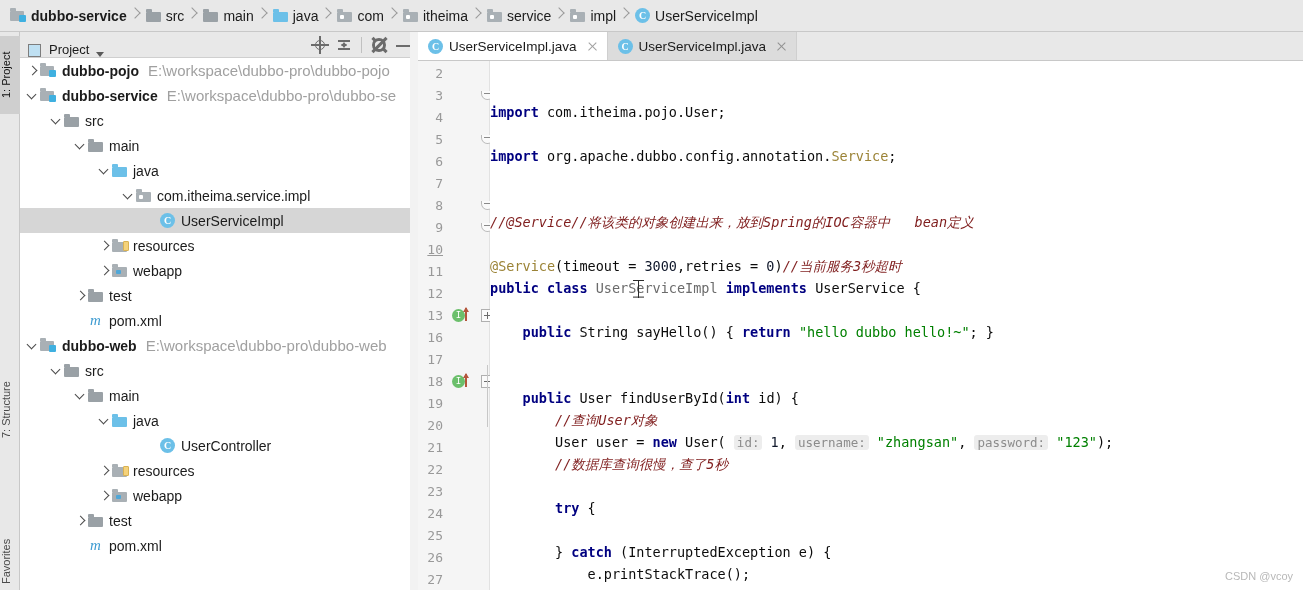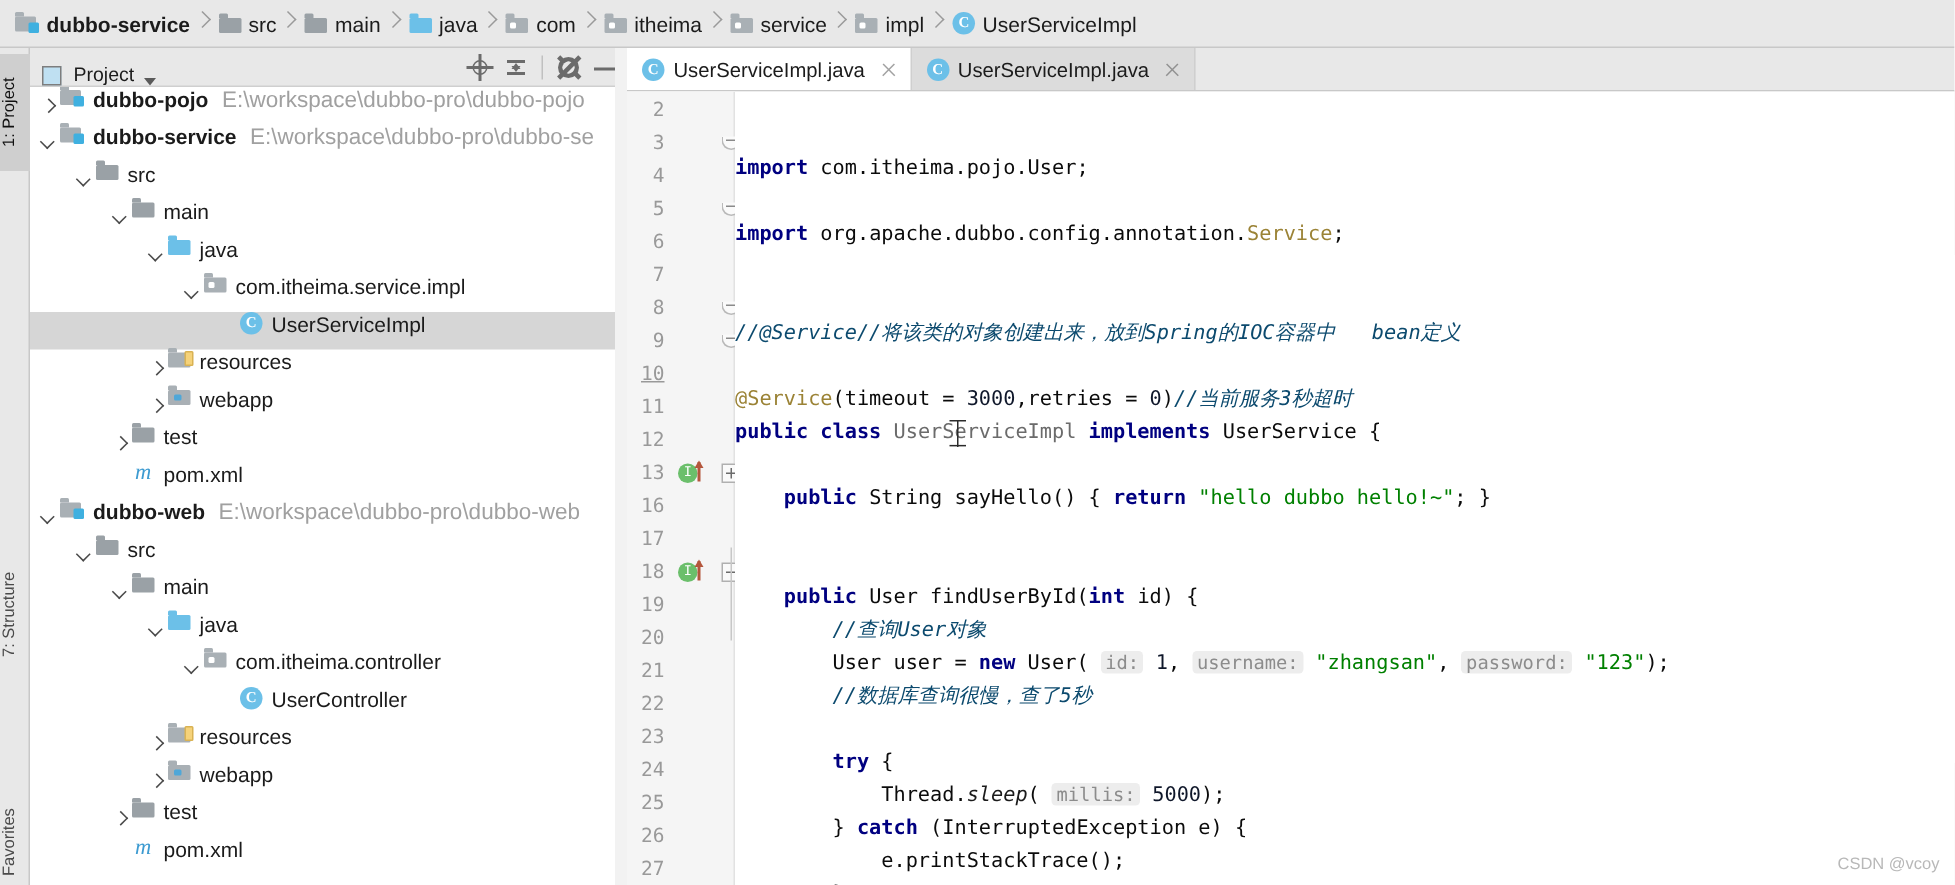--- a/index.html
+++ b/index.html
@@ -127,21 +127,21 @@
     content:"";position:absolute;left:9.5px;top:1px;width:3px;height:20px;background:#6b6b6b;
     box-shadow:0 0 0 0 #6b6b6b;transform:rotate(45deg);
   }
   .i-gear i{position:absolute;left:9.5px;top:1px;width:3px;height:20px;background:#6b6b6b;transform:rotate(-45deg);}
   .i-gear u{position:absolute;left:7px;top:7px;width:8px;height:8px;background:#e8e8e8;border-radius:50%;}
   .i-min i{position:absolute;left:4px;top:11px;width:14px;height:1.6px;background:#6b6b6b;}
 
   
   .tree{position:absolute;left:0;top:26px;width:398px;height:532px;overflow:hidden;background:#fff;}
   .trow{
-    position:relative;height:25px;display:flex;white-space:nowrap;
+    position:relative;height:25px;display:flex;align-items:center;white-space:nowrap;
     padding-left:4px;box-sizing:border-box;
   }
   .trow.sel{background:#d6d6d6;}
   .arrow{width:16px;height:25px;position:relative;flex:none;}
   .arrow.r::after{
     content:"";position:absolute;left:5px;top:9px;width:6px;height:6px;
     border-right:1.6px solid #4a4a4a;border-top:1.6px solid #4a4a4a;transform:rotate(45deg);
   }
   .arrow.d::after{
     content:"";position:absolute;left:4px;top:8px;width:6px;height:6px;
@@ -216,21 +216,21 @@
   .foldcap::before{content:"";position:absolute;left:2px;top:2px;width:7px;height:1.3px;background:#8a8a8a;}
 
   .cl{
     position:absolute;left:0;height:22px;line-height:22px;white-space:pre;
     font-family:"DejaVu Sans Mono",monospace;font-size:13.5px;color:#0b0b0b;
   }
   .kw{color:#000080;font-weight:bold;}
   .str{color:#008000;}
   .num{color:#0f172a;}
   .anno{color:#9b8336;}
-  .cmt{color:#0c4a6e;font-style:italic;}
+  .cmt{color:#7f1d1d;font-style:italic;}
   .cls{color:#6b6b6b;}
   .mth{color:#1b1b1b;font-style:italic;}
   .hintchip{
     background:#ededed;color:#8c8c8c;border-radius:3px;padding:0 3px;font-size:12.5px;
   }
   .caret-ibeam{
     position:absolute;width:11px;height:18px;
   }
   .caret-ibeam::before{content:"";position:absolute;left:5px;top:0;width:1.4px;height:18px;background:#2b2b2b;}
   .caret-ibeam::after{
@@ -440,27 +440,20 @@
             <i></i>
           </span>
           <span class="tlabel">main</span>
         </div>
         <div class="trow" style="padding-left: 76px;">
           <span class="arrow d"></span>
           <span class="ico ico-folder blue">
             <i></i>
           </span>
           <span class="tlabel">java</span>
-        </div>
-        <div class="trow" style="padding-left: 100px;">
-          <span class="arrow d"></span>
-          <span class="ico ico-folder pkg">
-            <i></i>
-          </span>
-          <span class="tlabel">com.itheima.controller</span>
         </div>
         <div class="trow" style="padding-left: 124px;">
           <span class="arrow"></span>
           <span class="ico ico-class">C</span>
           <span class="tlabel">UserController</span>
         </div>
         <div class="trow" style="padding-left: 76px;">
           <span class="arrow r"></span>
           <span class="ico ico-folder res">
             <i></i>
@@ -556,21 +549,20 @@
           <div class="cl" style="top: 222px;"></div>
           <div class="cl" style="top: 244px;"><span>    </span><span class="kw">public </span><span>String sayHello() { </span><span class="kw">return </span><span class="str">"hello dubbo hello!~"</span><span>; }</span></div>
           <div class="cl" style="top: 266px;"></div>
           <div class="cl" style="top: 288px;"></div>
           <div class="cl" style="top: 310px;"><span>    </span><span class="kw">public </span><span>User findUserById(</span><span class="kw">int </span><span>id) {</span></div>
           <div class="cl" style="top: 332px;"><span>        </span><span class="cmt">//查询User对象</span></div>
           <div class="cl" style="top: 354px;"><span>        User user = </span><span class="kw">new </span><span>User( </span><span class="hintchip">id:</span><span> </span><span class="num">1</span><span>, </span><span class="hintchip">username:</span><span> </span><span class="str">"zhangsan"</span><span>, </span><span class="hintchip">password:</span><span> </span><span class="str">"123"</span><span>);</span></div>
           <div class="cl" style="top: 376px;"><span>        </span><span class="cmt">//数据库查询很慢，查了5秒</span></div>
           <div class="cl" style="top: 398px;"></div>
           <div class="cl" style="top: 420px;"><span>        </span><span class="kw">try </span><span>{</span></div>
-          <div class="cl" style="top: 442px;"><span>            Thread.</span><span class="mth">sleep</span><span>( </span><span class="hintchip">millis:</span><span> </span><span class="num">5000</span><span>);</span></div>
           <div class="cl" style="top: 464px;"><span>        } </span><span class="kw">catch </span><span>(InterruptedException e) {</span></div>
           <div class="cl" style="top: 486px;"><span>            e.printStackTrace();</span></div>
           <div class="cl" style="top: 508px;"><span>        }</span></div>
           <div class="caret-ibeam" style="left: 143px; top: 203px;"></div>
         </div>
     </div>
   </div>
 
   <div class="watermark">CSDN @vcoy</div>
 </div>

